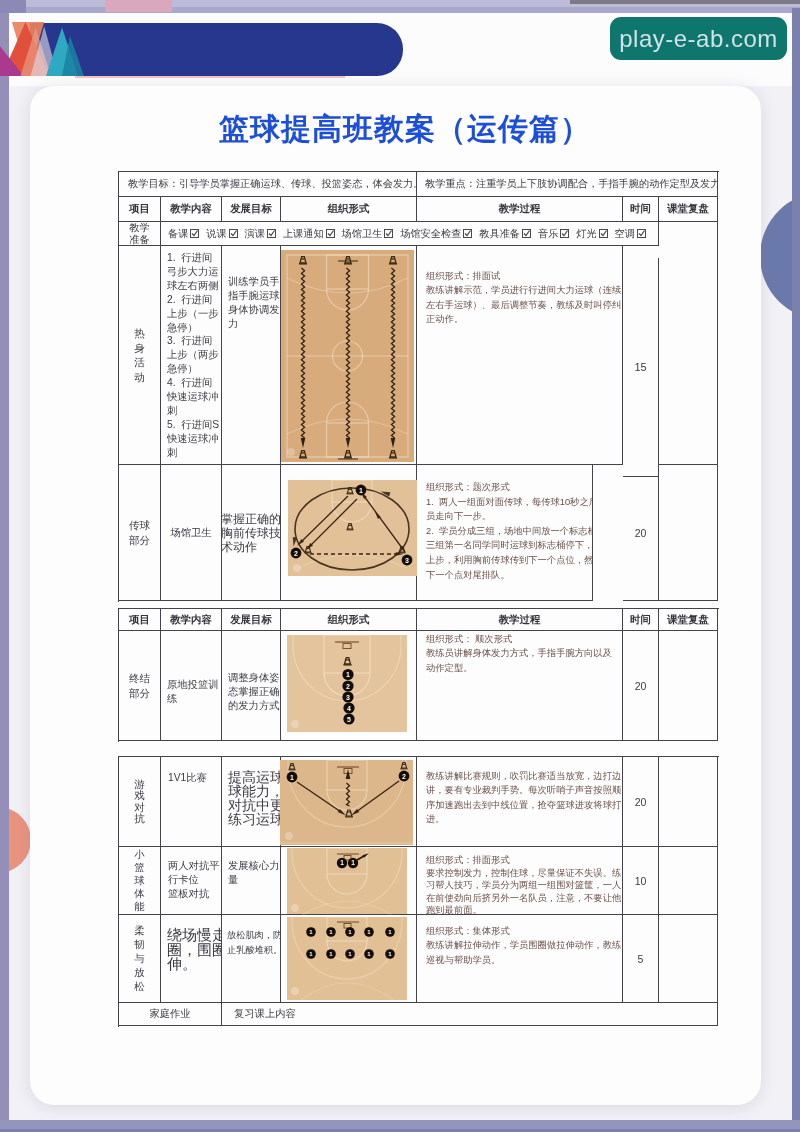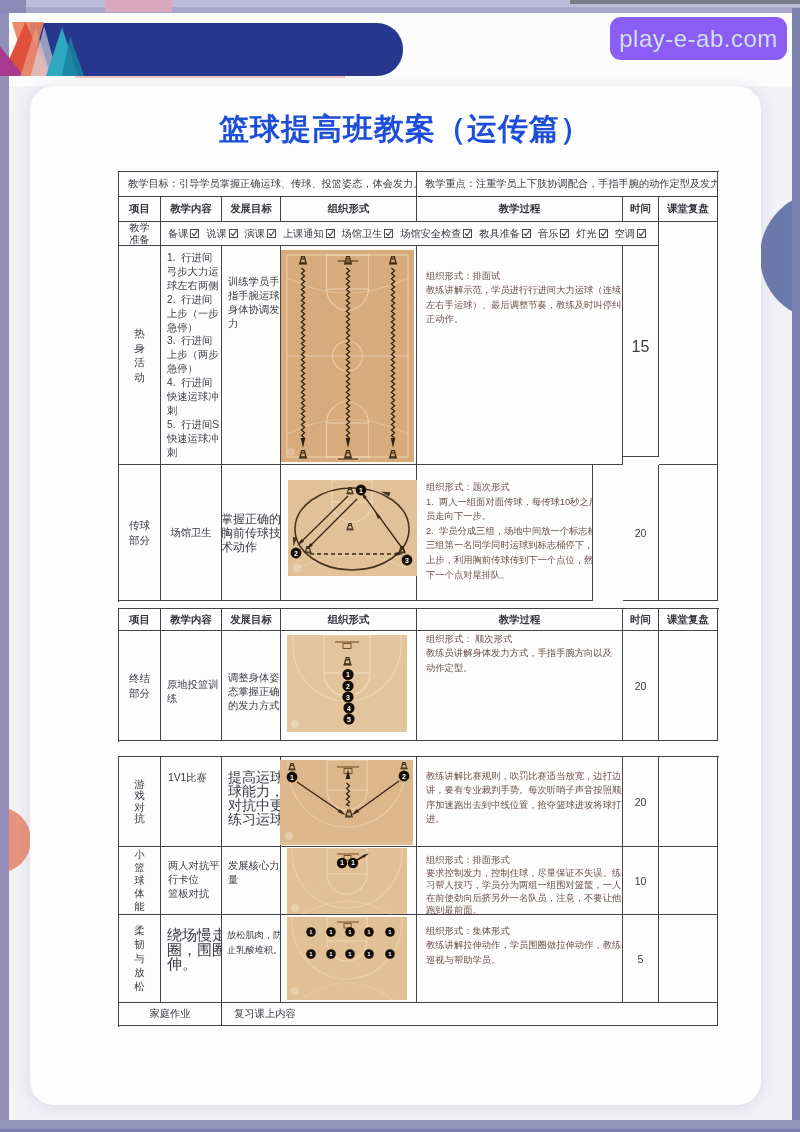--- a/index.html
+++ b/index.html
@@ -40,21 +40,21 @@
 <div class="abs" style="left:0;top:22px;width:85px;height:54px;background:#a93a8e;clip-path:polygon(0% 45%,28% 100%,0% 100%)"></div>
 
 <div class="abs" style="left:0;top:22px;width:85px;height:54px;background:rgba(235,152,130,0.7);clip-path:polygon(24% 100%,42% 10%,60% 100%)"></div>
 
 <div class="abs" style="left:0;top:22px;width:85px;height:54px;background:rgba(225,222,230,0.6);clip-path:polygon(36% 100%,52% 8%,68% 100%)"></div>
 
 <div class="abs" style="left:0;top:22px;width:100px;height:54px;background:#2fa8c2;clip-path:polygon(46% 100%,62% 10%,78% 100%)"></div>
 
 <div class="abs" style="left:0;top:22px;width:100px;height:54px;background:rgba(26,130,160,0.85);clip-path:polygon(62% 100%,70% 26%,84% 100%)"></div>
 
-<div class="abs" style="left:610px;top:17px;width:177px;height:43px;background:#8b5cf6;border-radius:11px;display:flex;align-items:center;justify-content:center;font-size:24px;color:#cfe2ea;letter-spacing:0.5px">play-e-ab.com</div>
+<div class="abs" style="left:610px;top:17px;width:177px;height:43px;background:#0f766e;border-radius:11px;display:flex;align-items:center;justify-content:center;font-size:24px;color:#cfe2ea;letter-spacing:0.5px">play-e-ab.com</div>
 
 <div class="abs" style="left:30px;top:86px;width:731px;height:1019px;background:#fdfdfe;border-radius:24px;box-shadow:0 2px 16px rgba(130,130,160,0.22)"></div>
 
 <div class="abs" style="left:792px;top:8px;width:8px;height:1124px;background:#7b81ad"></div>
 
 <div class="abs" style="left:0;top:1120px;width:800px;height:12px;background:#9395ba"></div>
 <div class="abs" style="left:0;top:1129px;width:800px;height:3px;background:#7a7fae"></div>
 
 <div class="abs" style="left:12px;top:109px;width:786px;text-align:center;font-size:30px;font-weight:bold;color:#1d4ed8;letter-spacing:1px">篮球提高班教案（运传篇）</div>
 
@@ -128,21 +128,21 @@
 <div class="cell vlab" style="left:119px;top:246px;width:42px;height:219px;">热<br>身<br>活<br>动</div>
 
 <div class="cell " style="left:161px;top:246px;width:61px;height:219px;padding:5px 0 0 6px;font-size:10.3px;line-height:13.9px;color:#3b3a42">1.&nbsp;&nbsp;行进间<br>弓步大力运<br>球左右两侧<br>2.&nbsp;&nbsp;行进间<br>上步（一步<br>急停）<br>3.&nbsp;&nbsp;行进间<br>上步（两步<br>急停）<br>4.&nbsp;&nbsp;行进间<br>快速运球冲<br>刺<br>5.&nbsp;&nbsp;行进间S<br>快速运球冲<br>刺</div>
 
 <div class="cell " style="left:222px;top:246px;width:59px;height:219px;padding:29px 0 0 6px;font-size:10.3px;line-height:14px;color:#3b3a42">训练学员手<br>指手腕运球<br>身体协调发<br>力</div>
 
 <div class="cell " style="left:281px;top:246px;width:136px;height:219px;"></div>
 
 <div class="cell proc" style="left:417px;top:246px;width:206px;height:219px;padding:23px 6px 0 9px">组织形式：排面试<br>教练讲解示范，学员进行行进间大力运球（连续<br>左右手运球）、最后调整节奏，教练及时叫停纠<br>正动作。</div>
 
-<div class="cell ctr" style="left:623px;top:238px;width:36px;height:219px;font-size:16px">15</div>
+<div class="cell ctr" style="left:623px;top:258px;width:36px;height:219px;font-size:11px">15</div>
 
 <div class="cell vlab" style="left:119px;top:465px;width:42px;height:136px;">传球<br>部分</div>
 
 <div class="cell ctr" style="left:161px;top:465px;width:61px;height:136px;font-size:10.3px">场馆卫生</div>
 
 <div class="cell ctr" style="left:222px;top:465px;width:59px;height:136px;font-size:12px;line-height:14px;text-align:left">掌握正确的<br>胸前传球技<br>术动作</div>
 
 <div class="cell " style="left:281px;top:465px;width:136px;height:136px;"></div>
 
 <div class="cell proc" style="left:417px;top:465px;width:176px;height:136px;padding:15px 6px 0 9px;line-height:14.6px">组织形式：题次形式<br>1.&nbsp;&nbsp;两人一组面对面传球，每传球10秒之后学<br>员走向下一步。<br>2.&nbsp;&nbsp;学员分成三组，场地中间放一个标志桶，<br>三组第一名同学同时运球到标志桶停下，左脚<br>上步，利用胸前传球传到下一个点位，然后到<br>下一个点对尾排队。</div>

